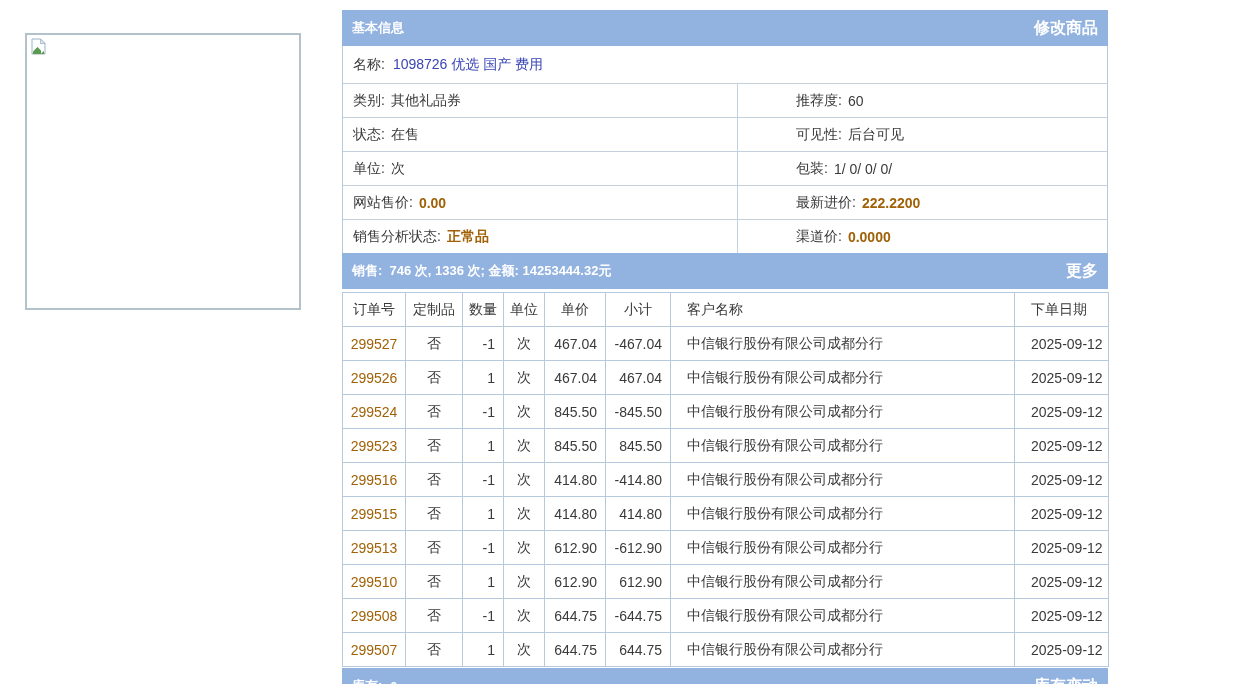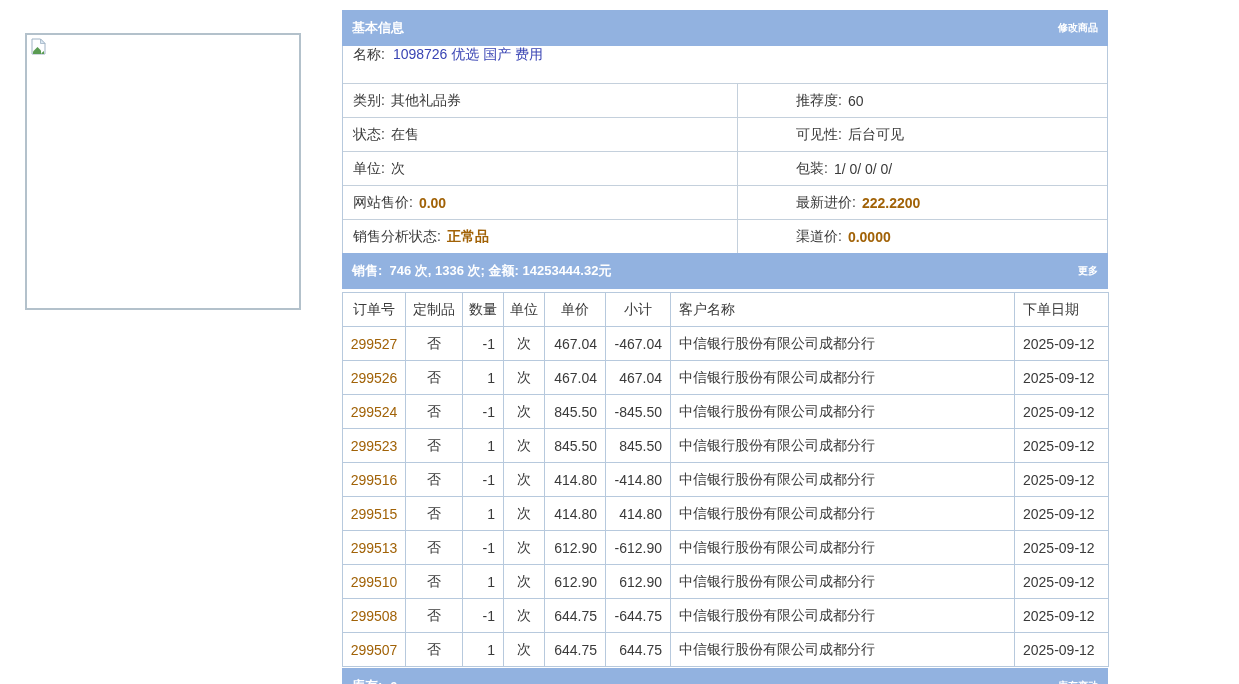--- a/index.html
+++ b/index.html
@@ -23,26 +23,26 @@
   .broken-img { position: absolute; left: 4px; top: 3px; }
 
   
   .panel { position: absolute; left: 342px; width: 766px; }
   .bar {
     height: 36px; background: #92B2E0;
     display: flex; justify-content: space-between; align-items: center;
     padding: 0 10px;
   }
   .bar-title { color: #ffffff; font-size: 13px; font-weight: bold; white-space: pre; }
-  .bar-link  { color: #ffffff; font-size: 10px; font-weight: bold; cursor: pointer; }
+  .bar-link  { color: #ffffff; font-size: 16px; font-weight: bold; cursor: pointer; }
 
   
   .panel-basic { top: 10px; }
   .info-body { border: 1px solid #b7c9dd; border-top: none; background: #fff; }
-  .info-row { display: flex; align-items: flex-start; }
+  .info-row { display: flex; align-items: center; }
   .info-row + .info-row { border-top: 1px solid #c4d0dc; }
   .name-row { height: 37px; padding-left: 10px; font-size: 14px; }
   .two-col  { height: 34px; gap: 48px; }
   .cell { display: flex; align-items: center; height: 100%; padding-left: 10px; font-size: 14px; }
   .cell-left  { width: 395px; border-right: 1px solid #c4d0dc; }
   .cell-right { flex: 1; }
   .lbl { color: #3a3a3a; margin-right: 6px; white-space: pre; }
   .val { color: #3a3a3a; }
   .val.bold { font-weight: bold; color: #a16207; }
   .name-link { color: #3a45b4; margin-left: 2px; }
@@ -57,21 +57,21 @@
   .sales-table th, .sales-table td {
     border: 1px solid #b7c9dd;
     height: 34px; font-size: 14px; font-weight: normal;
     overflow: hidden; white-space: nowrap;
   }
   .sales-table th { color: #3a3a3a; }
   col.c0 { width: 63px; }  col.c1 { width: 57px; }
   col.c2 { width: 41px; }  col.c3 { width: 41px; }
   col.c4 { width: 61px; }  col.c5 { width: 65px; }
   col.c6 { width: 344px; } col.c7 { width: 94px; }
-  .al { text-align: left; padding-left: 8px; }
+  .al { text-align: left; padding-left: 16px; }
   .ac { text-align: center; }
   .ar { text-align: right; padding-right: 8px; }
   .order-link { color: #a16207; cursor: pointer; }
 
   
   .panel-stock { top: 668px; }
   .stock-left { display: flex; align-items: center; }
   .stock-value { color: #ffffff; font-size: 13px; font-weight: bold; margin-left: 8px; }
 </style>
 </head>

